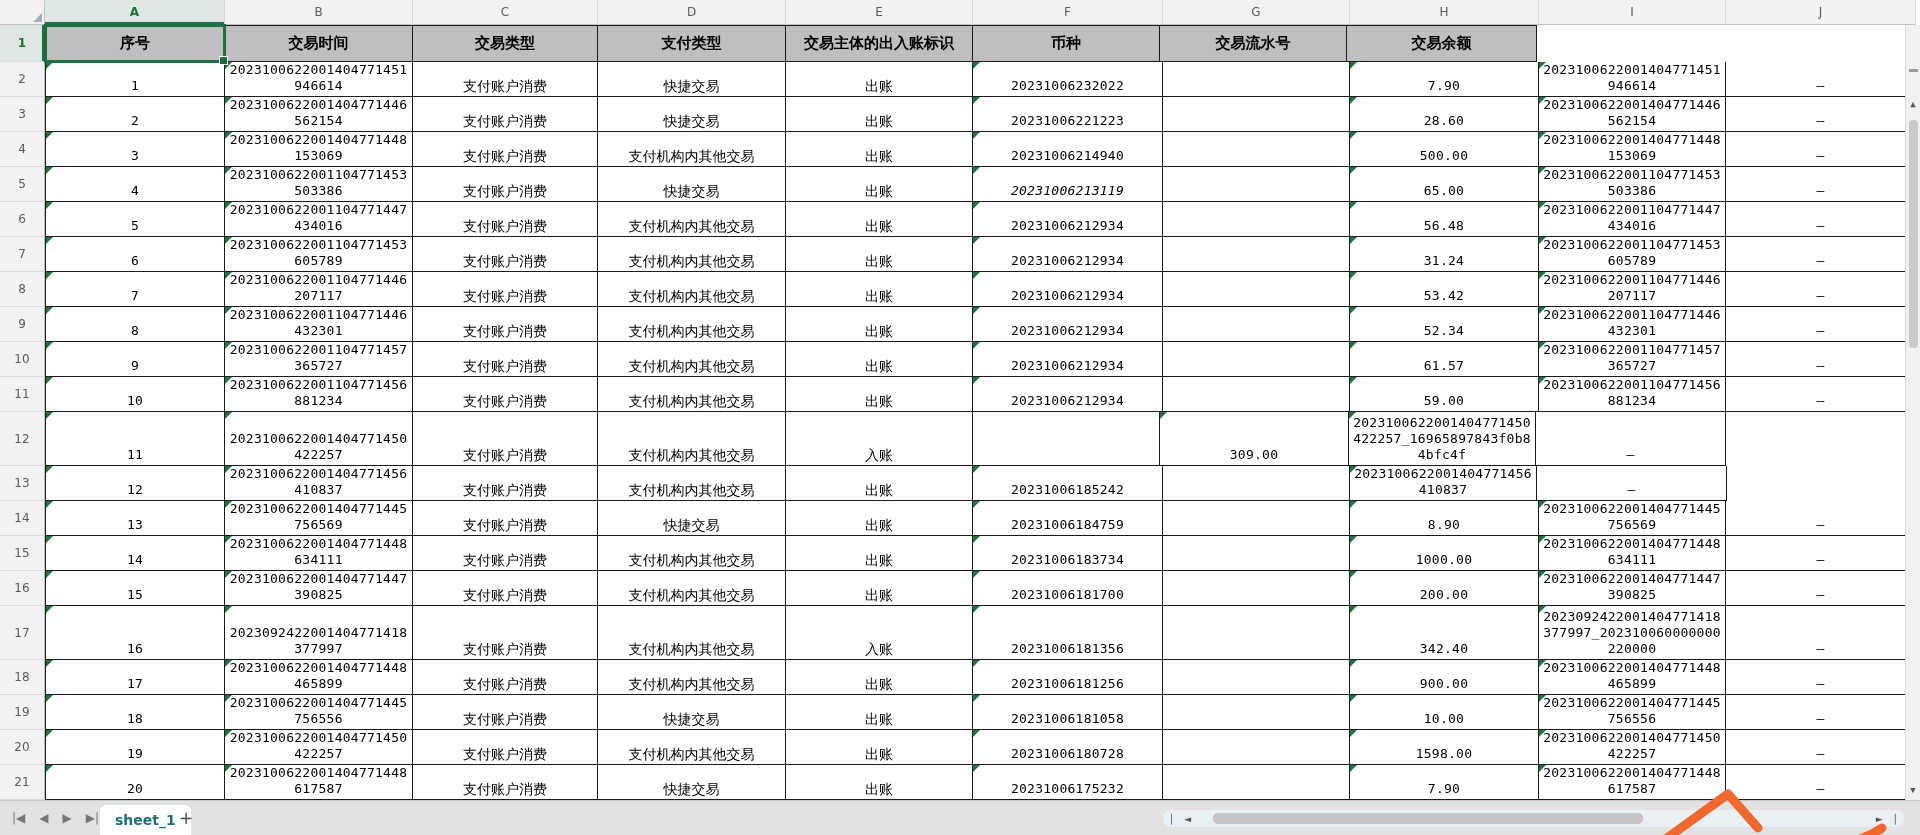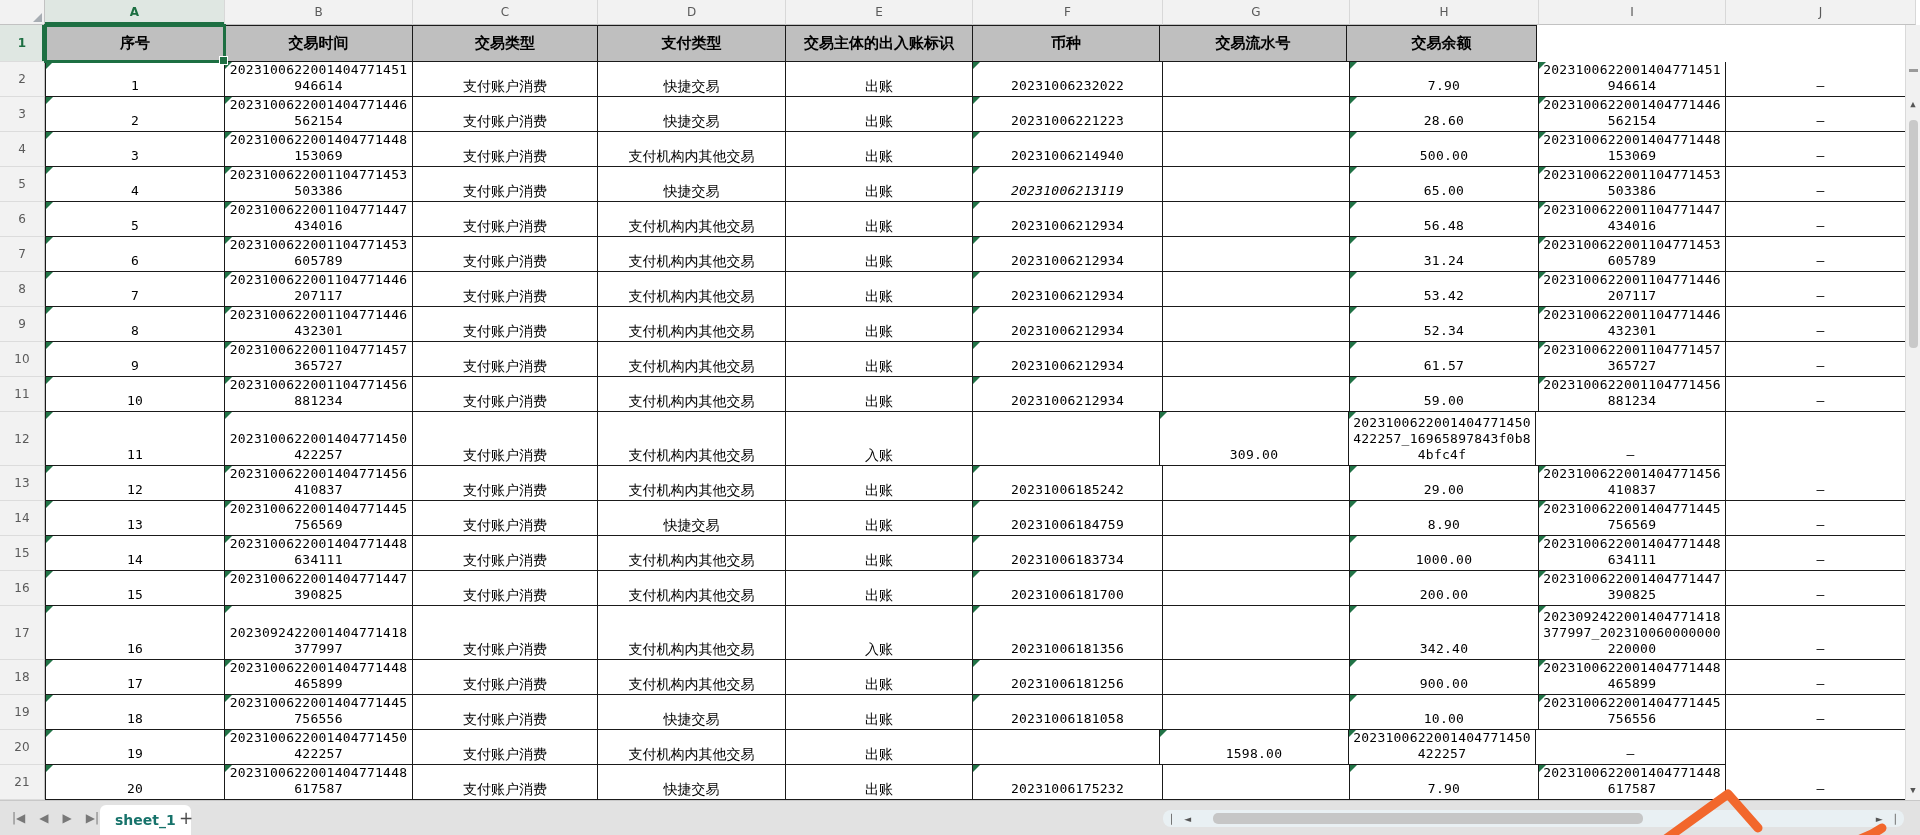--- a/index.html
+++ b/index.html
@@ -238,21 +238,20 @@
     </div>
     <div class="grid-row" style="height: 35px;">
       <div class="rownum">13</div>
       <div class="cell first mark" style="width: 180px;">12</div>
       <div class="cell wrap mark" style="width: 188px;">2023100622001404771456410837</div>
       <div class="cell cjk" style="width: 185px;">支付账户消费</div>
       <div class="cell cjk" style="width: 188px;">支付机构内其他交易</div>
       <div class="cell cjk" style="width: 187px;">出账</div>
       <div class="cell mark" style="width: 190px;">20231006185242</div>
       <div class="cell" style="width: 187px;"></div>
-      <div class="cell mark" style="width: 189px;">29.00</div>
       <div class="cell wrap mark" style="width: 187px;">2023100622001404771456410837</div>
       <div class="cell" style="width: 190px;">–</div>
     </div>
     <div class="grid-row" style="height: 35px;">
       <div class="rownum">14</div>
       <div class="cell first mark" style="width: 180px;">13</div>
       <div class="cell wrap mark" style="width: 188px;">2023100622001404771445756569</div>
       <div class="cell cjk" style="width: 185px;">支付账户消费</div>
       <div class="cell cjk" style="width: 188px;">快捷交易</div>
       <div class="cell cjk" style="width: 187px;">出账</div>
@@ -327,20 +326,21 @@
       <div class="cell wrap mark" style="width: 187px;">2023100622001404771445756556</div>
       <div class="cell" style="width: 190px;">–</div>
     </div>
     <div class="grid-row" style="height: 35px;">
       <div class="rownum">20</div>
       <div class="cell first mark" style="width: 180px;">19</div>
       <div class="cell wrap mark" style="width: 188px;">2023100622001404771450422257</div>
       <div class="cell cjk" style="width: 185px;">支付账户消费</div>
       <div class="cell cjk" style="width: 188px;">支付机构内其他交易</div>
       <div class="cell cjk" style="width: 187px;">出账</div>
+      <div class="cell mark" style="width: 190px;">20231006180728</div>
       <div class="cell" style="width: 187px;"></div>
       <div class="cell mark" style="width: 189px;">1598.00</div>
       <div class="cell wrap mark" style="width: 187px;">2023100622001404771450422257</div>
       <div class="cell" style="width: 190px;">–</div>
     </div>
     <div class="grid-row" style="height: 35px;">
       <div class="rownum">21</div>
       <div class="cell first mark" style="width: 180px;">20</div>
       <div class="cell wrap mark" style="width: 188px;">2023100622001404771448617587</div>
       <div class="cell cjk" style="width: 185px;">支付账户消费</div>

